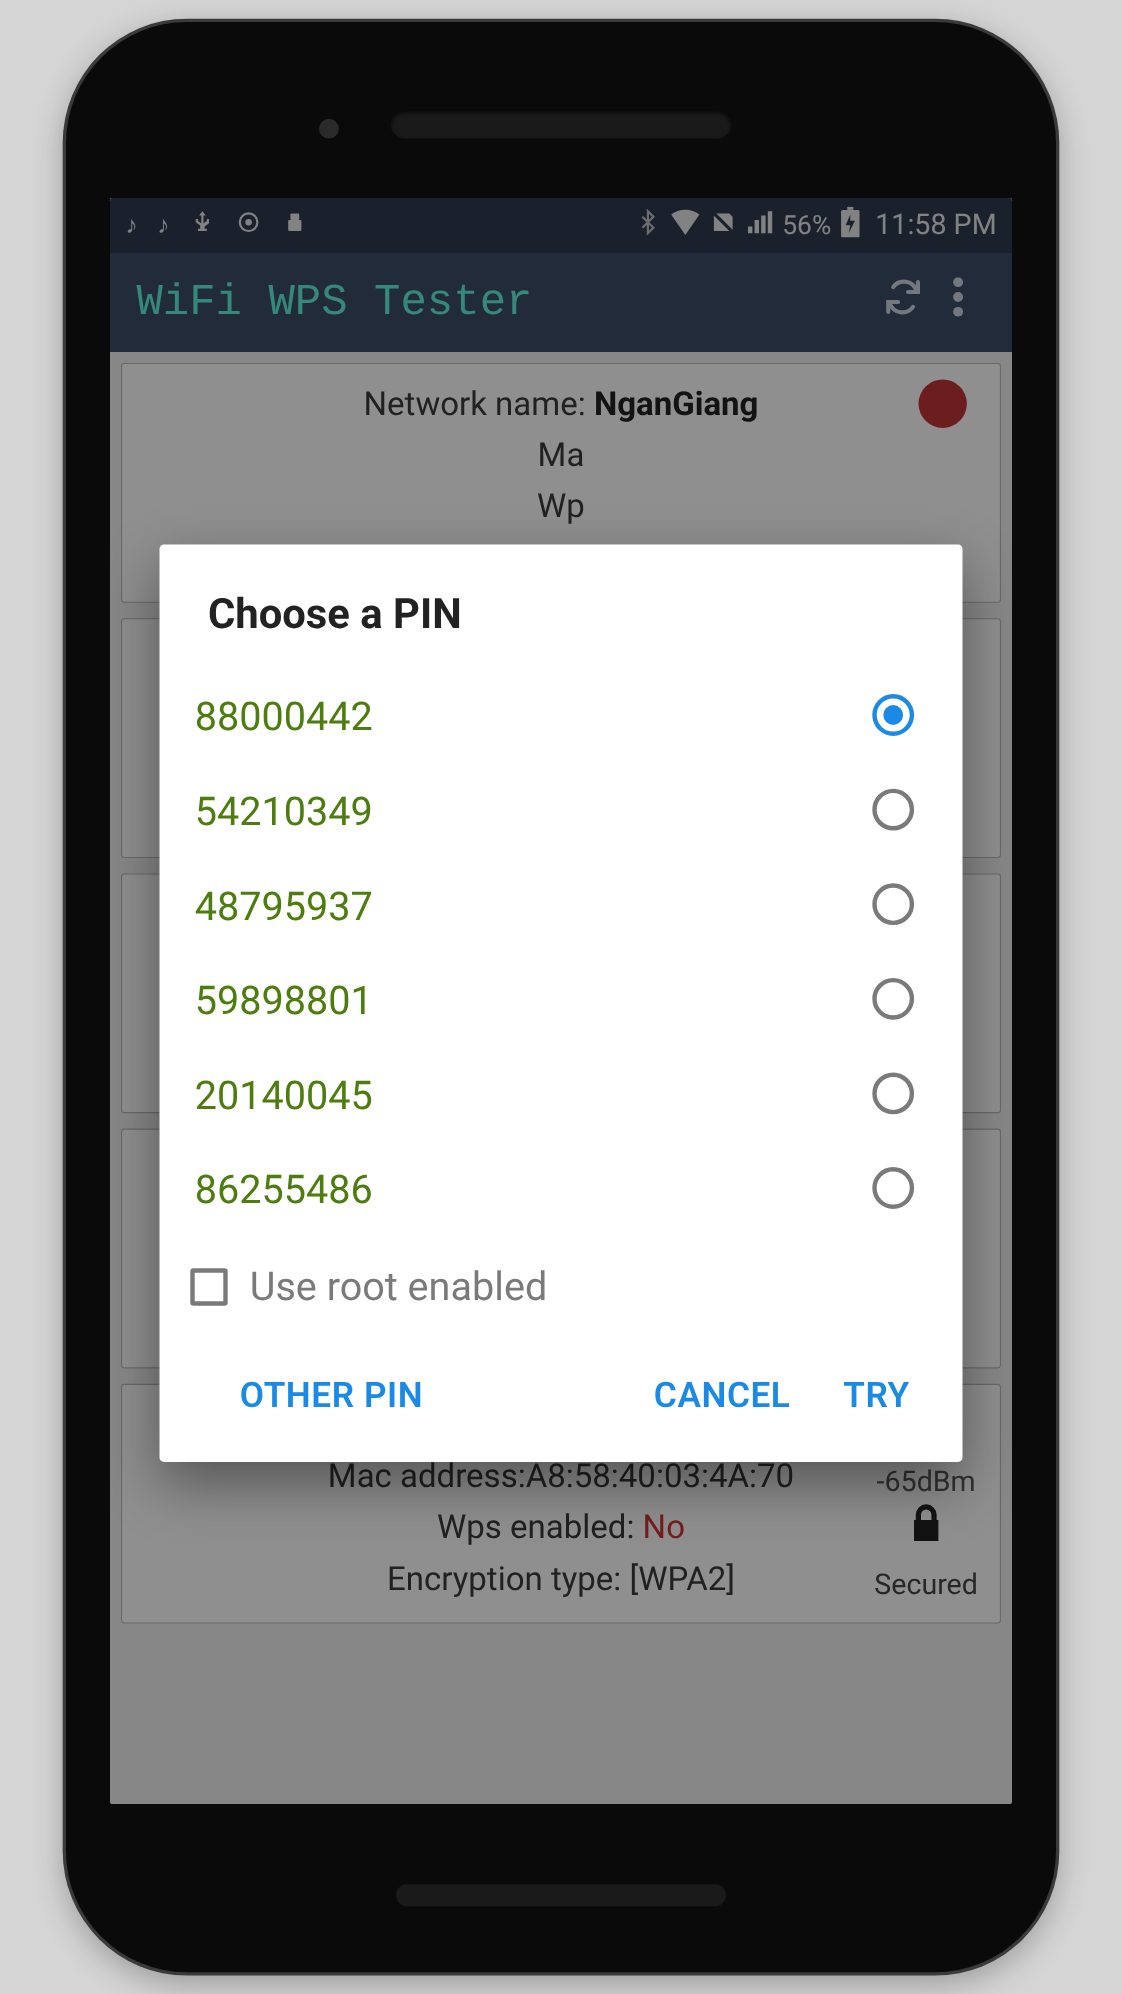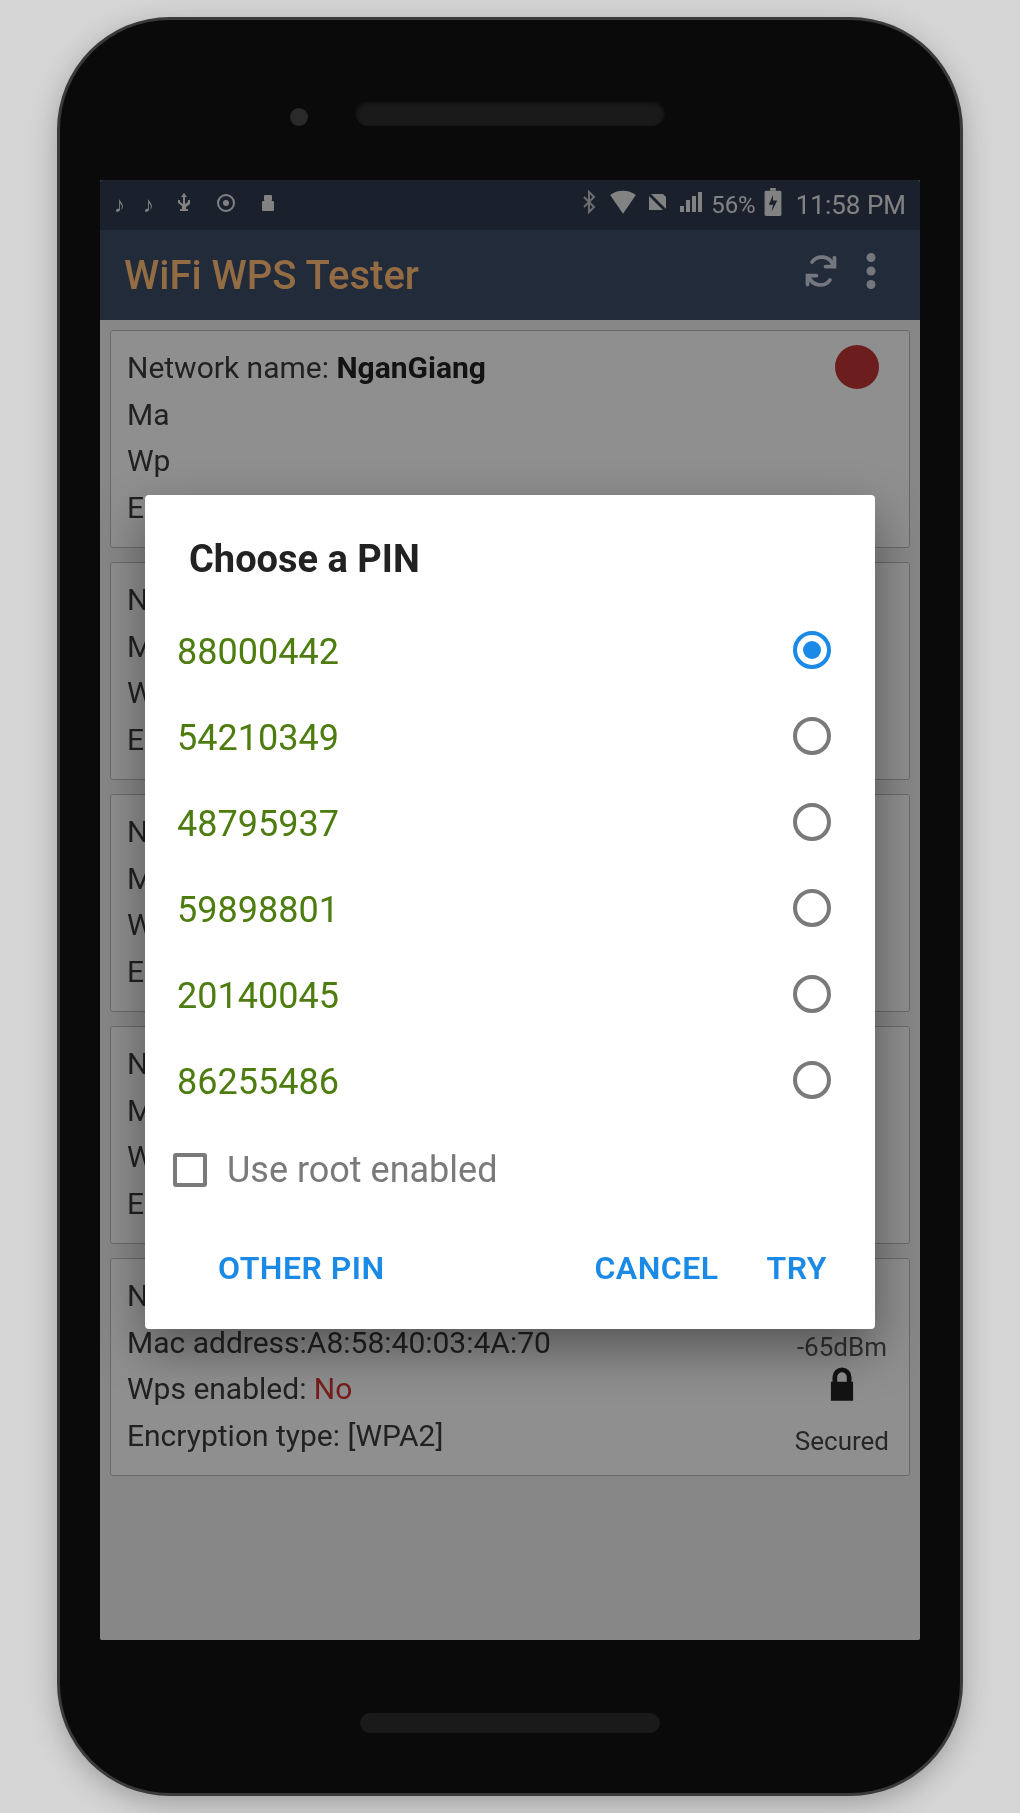--- a/index.html
+++ b/index.html
@@ -73,21 +73,22 @@
   }
   .statusbar-left { display: flex; gap: 18px; align-items: center; }
   .statusbar-right { display: flex; gap: 8px; align-items: center; font-size: 24px; }
   .statusbar-right .time { font-size: 26px; margin-left: 6px; text-align: right; }
   .appbar {
     height: 90px;
     background: #3a4a63;
     display: flex;
     align-items: center;
     padding: 0 24px;
-    color: #fdba74;
+    color: #5eead4;
+    font-family: Liberation Mono, monospace;
   }
   .appbar-title {
     font-size: 40px;
     font-weight: 500;
     flex: 1;
   }
   .appbar-action { width: 50px; text-align: center; font-size: 34px; color: #c8ced8; }
   .content {
     padding: 10px;
     background: #e8e8e8;
@@ -96,21 +97,21 @@
     background: #f7f7f7;
     border: 1px solid #b5b5b5;
     border-radius: 3px;
     margin-bottom: 14px;
     padding: 14px 16px 16px;
     position: relative;
     font-size: 30px;
     color: #3a3a3a;
     line-height: 1.55;
   }
-  .card .line { white-space: nowrap; }
+  .card .line { white-space: nowrap; text-align: center; }
   .card .bold { font-weight: 700; color: #222; }
   .card .red { color: #c33; }
   .card .right-col {
     position: absolute;
     right: 20px;
     bottom: 14px;
     text-align: center;
     font-size: 26px;
     color: #444;
   }

